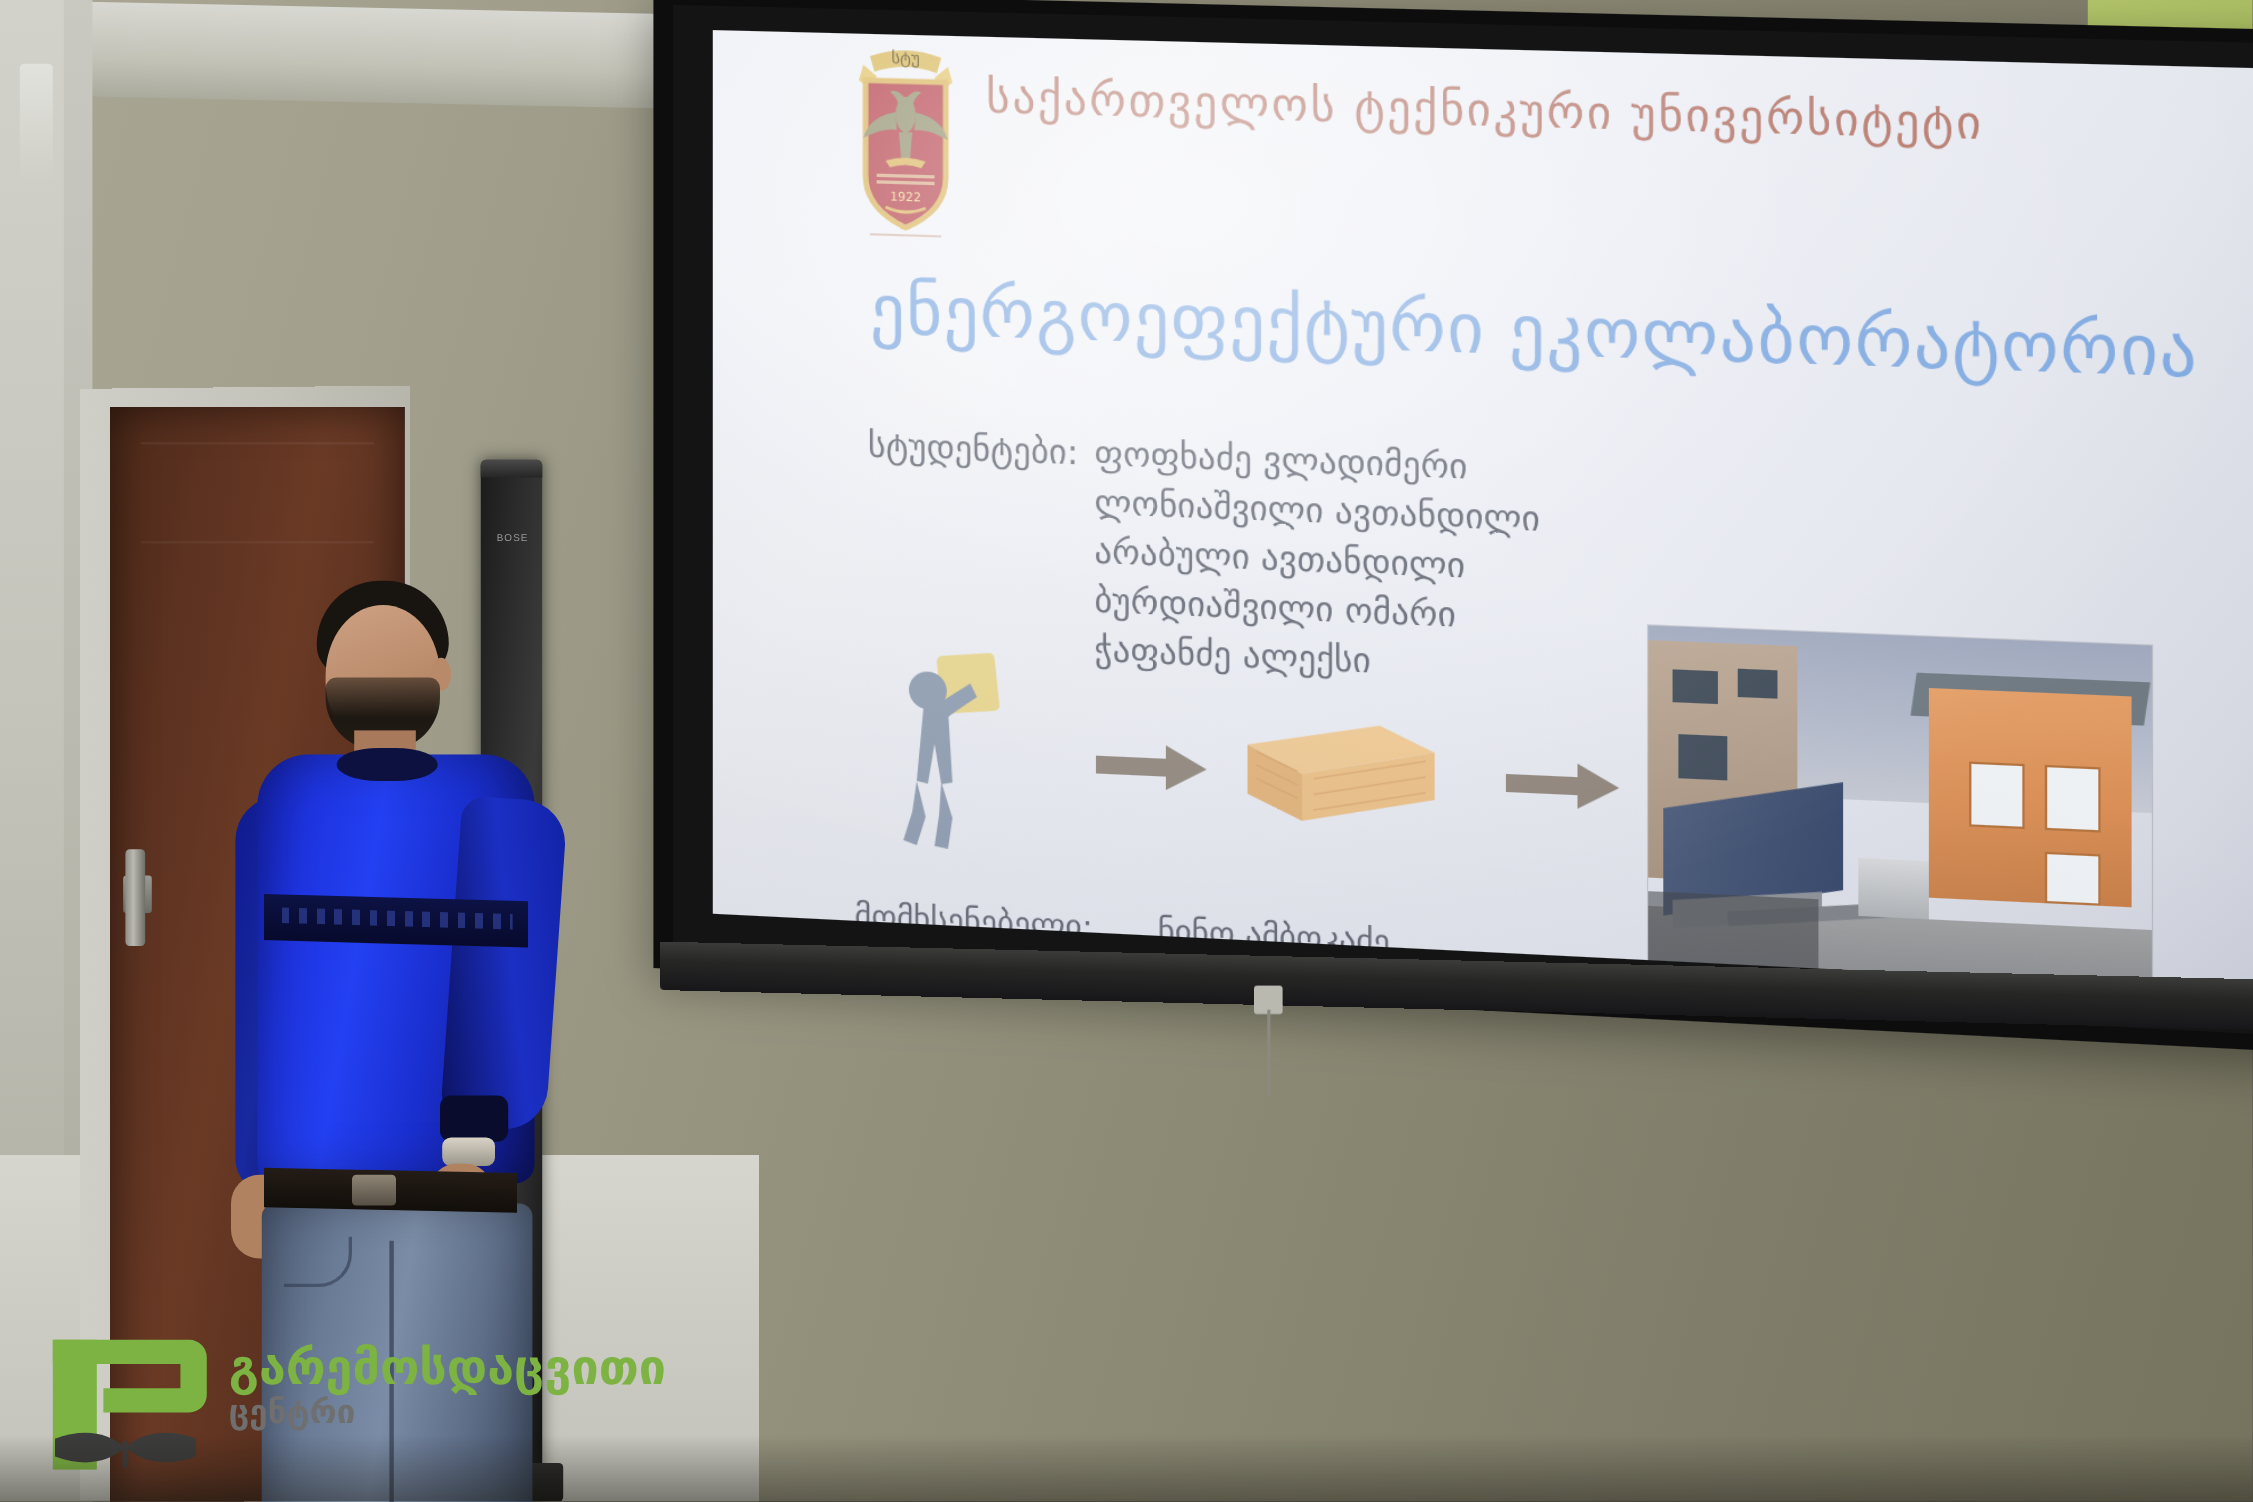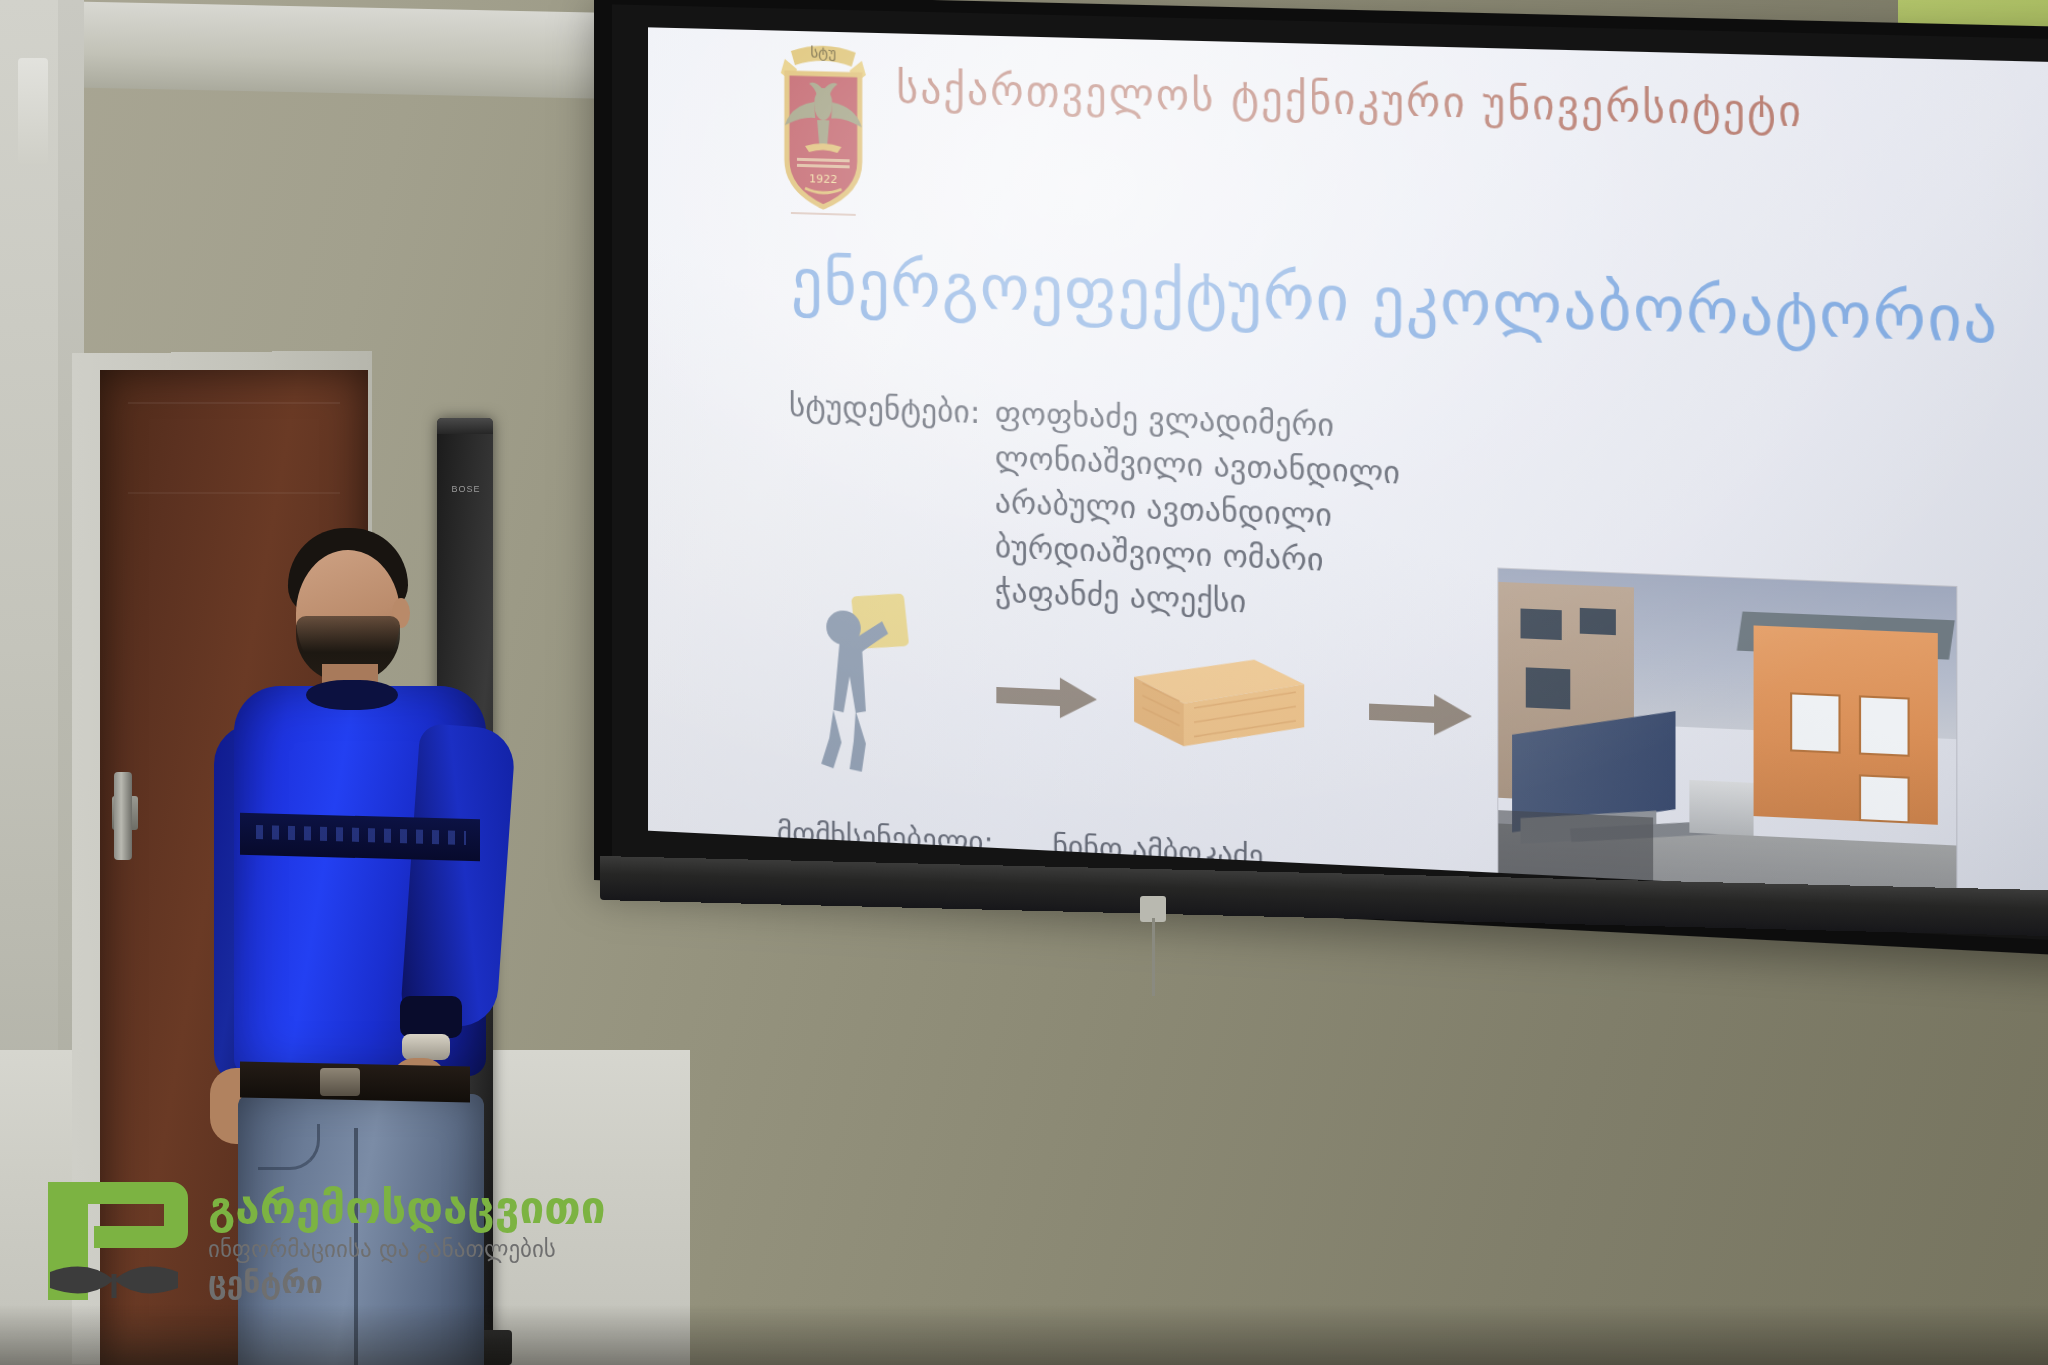--- a/index.html
+++ b/index.html
@@ -318,21 +318,21 @@
   }
   .p-pocket {
     position: absolute; left: 62px; top: 596px; width: 62px; height: 46px;
     border-right: 3px solid rgba(35,45,62,0.5);
     border-bottom: 3px solid rgba(35,45,62,0.45);
     border-radius: 0 0 30px 0;
   }
 
   
   .watermark {
-    position: absolute; left: 8px; top: 1172px; width: 660px; height: 150px;
+    position: absolute; left: 8px; top: 1208px; width: 660px; height: 150px;
   }
   .wm-mark { position: absolute; left: 32px; top: 4px; width: 150px; height: 142px; }
   .wm-text { position: absolute; left: 200px; top: 14px; width: 460px; }
   .wm-line1 { font-size: 44px; color: #7cb342; letter-spacing: 0px; line-height: 1; font-weight: bold;}
   .wm-line2 { font-size: 23px; color: #6f6f6f; line-height: 1.2; margin-top: 6px;}
   .wm-line3 { font-size: 30px; color: #6f6f6f; line-height: 1.1; margin-top: 2px; font-weight: bold;}
 </style>
 </head>
 <body>
 
@@ -509,19 +509,18 @@
       <svg viewBox="0 0 150 142" width="150" height="142">
         <path d="M8 6 H132 A16 16 0 0 1 148 22 V56 A16 16 0 0 1 132 72 H54 V50 H124 V28 H8 Z" fill="#7cb342"></path>
         <rect x="8" y="6" width="40" height="118" fill="#7cb342"></rect>
         <path d="M10 96 Q48 82 74 104 Q48 126 10 112 Z" fill="#3c3c3c"></path>
         <path d="M74 104 Q100 82 138 96 L138 112 Q100 126 74 104 Z" fill="#3c3c3c"></path>
         <line x1="74" y1="98" x2="74" y2="122" stroke="#3c3c3c" stroke-width="5"></line>
       </svg>
     </div>
     <div class="wm-text">
       <div class="wm-line1 ge">გარემოსდაცვითი</div>
-      <div class="wm-line2 ge">ინფორმაციისა და განათლების</div>
       <div class="wm-line3 ge">ცენტრი</div>
     </div>
   </div>
 
   <div class="floor-shadow"></div>
 </div>
 
 </body></html>

